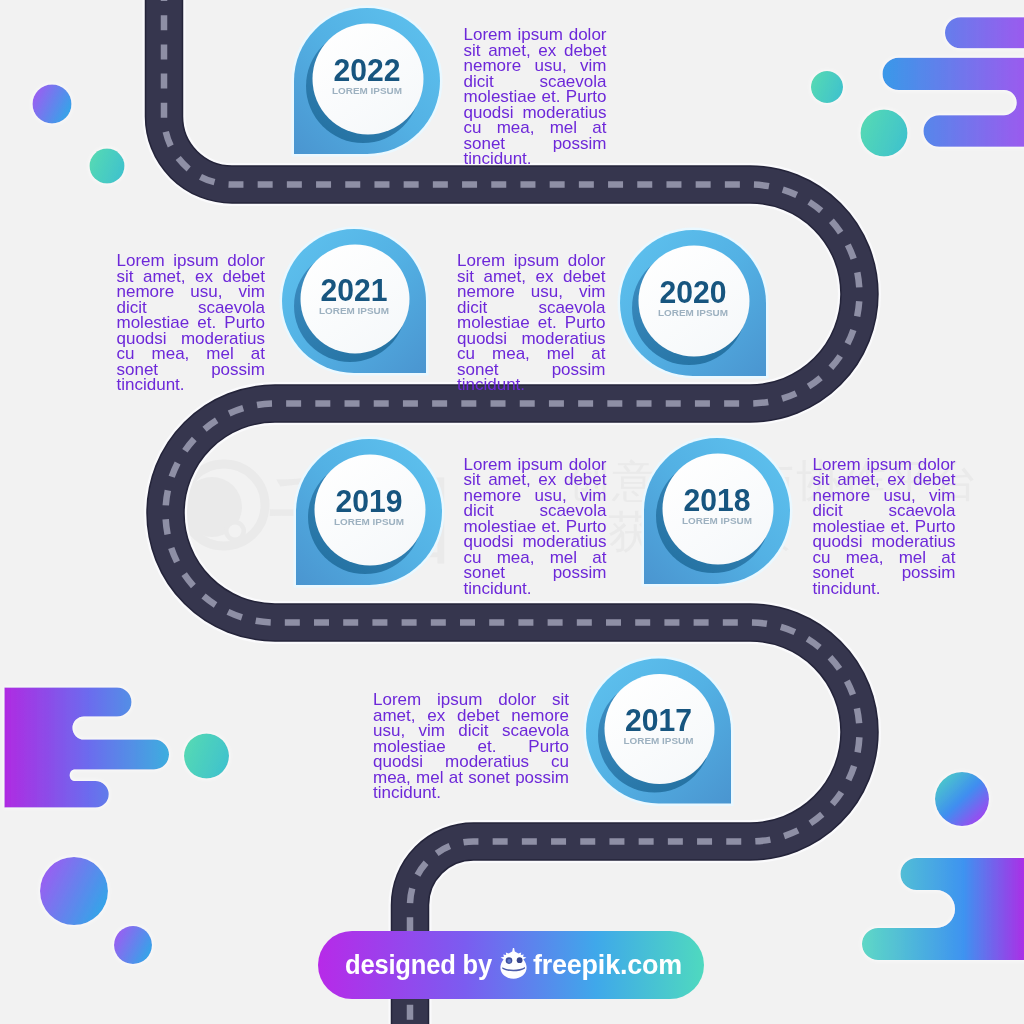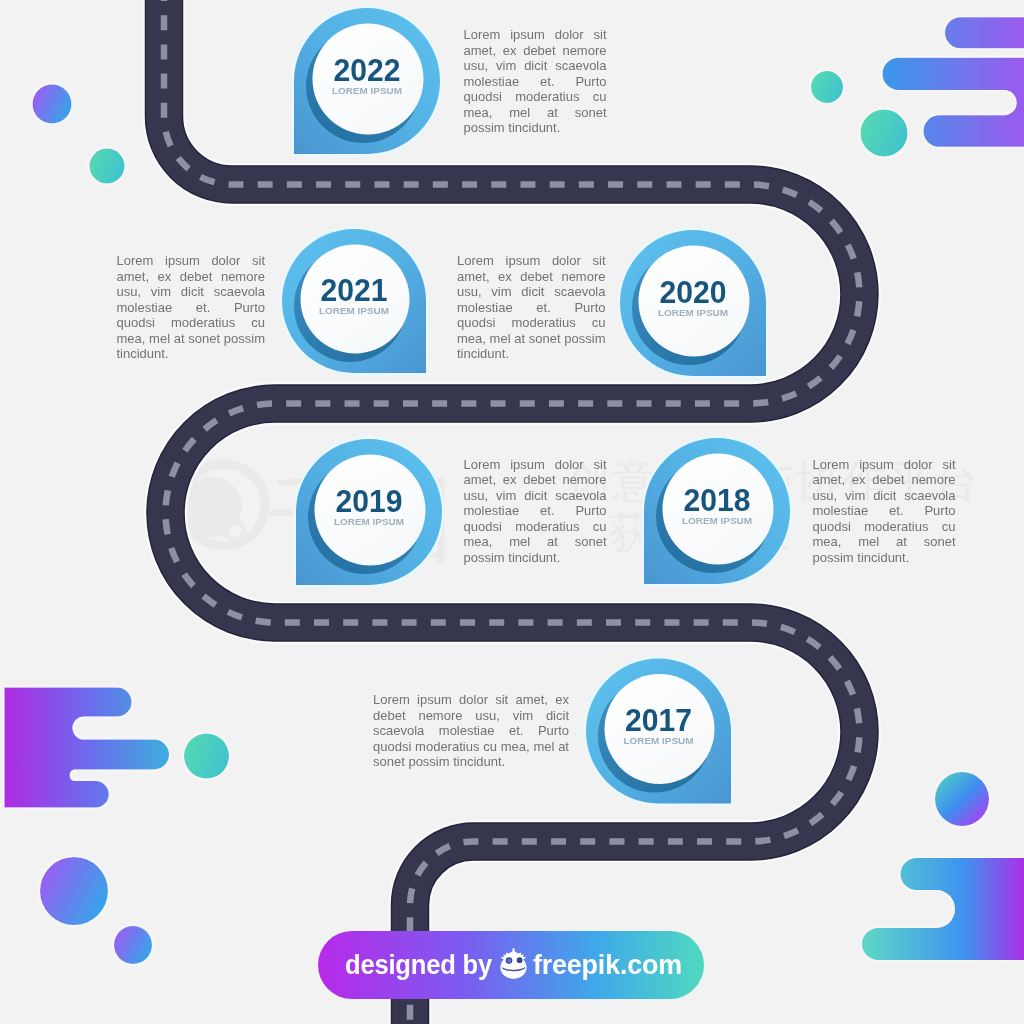--- a/index.html
+++ b/index.html
@@ -1,20 +1,20 @@
 <!DOCTYPE html>
 <html><head>
 <meta charset="utf-8">
 <style>
   html,body{margin:0;padding:0;}
   body{width:1024px;height:1024px;overflow:hidden;background:#f2f2f2;
        font-family:"Liberation Sans",sans-serif;}
   #stage{position:absolute;left:0;top:0;width:1024px;height:1024px;overflow:hidden;background:#f2f2f2;}
   svg.layer{position:absolute;left:0;top:0;width:1024px;height:1024px;display:block;}
-  .txt{position:absolute;font-size:13px;line-height:15.5px;color:#737373;
+  .txt{position:absolute;font-size:17px;line-height:15.5px;color:#6d28d9;
        text-align:justify;}
 </style>
 </head>
 <body>
 
 <div id="stage">
   <svg class="layer" id="main-svg" viewBox="0 0 1024 1024">
     <defs>
       <linearGradient id="gPinA" x1="0" y1="1" x2="1" y2="0">
         <stop offset="0" stop-color="#4a95d0"></stop>

